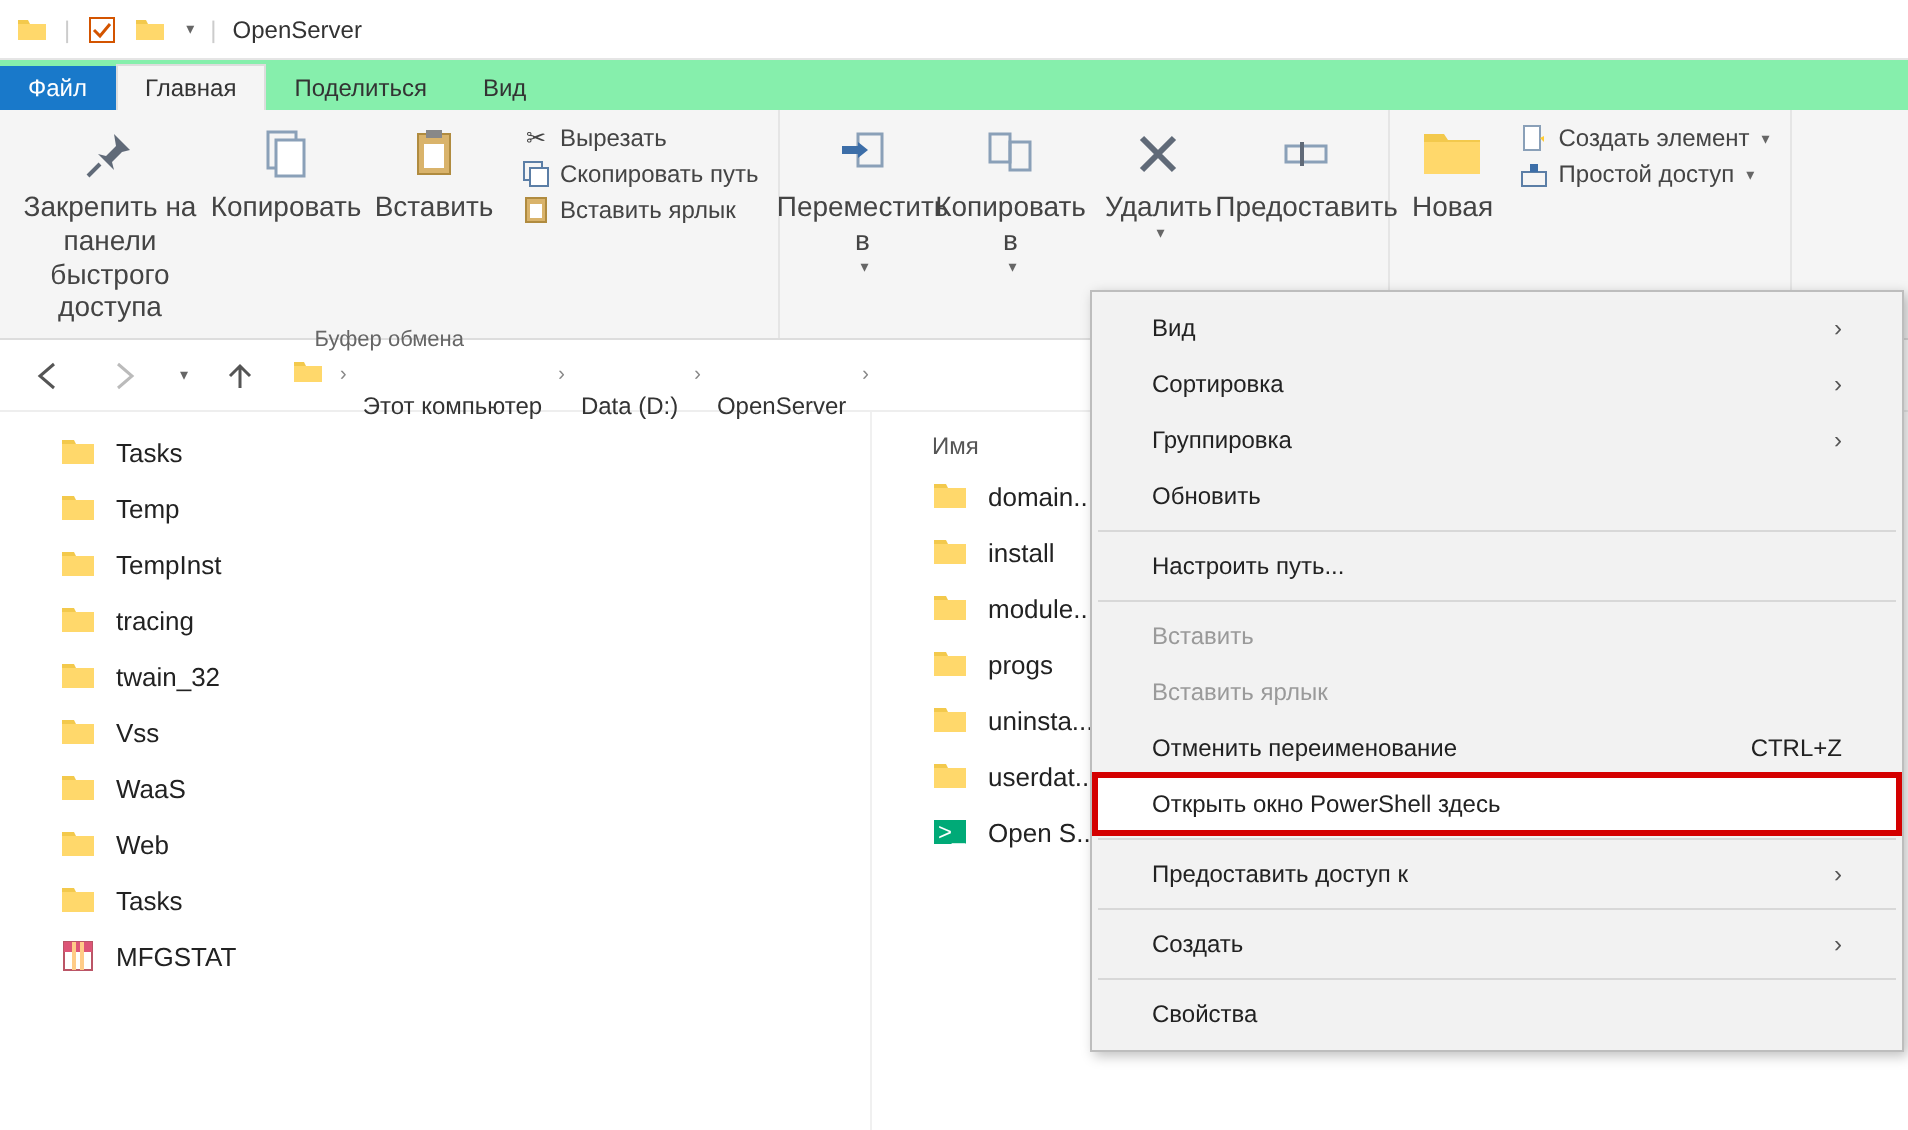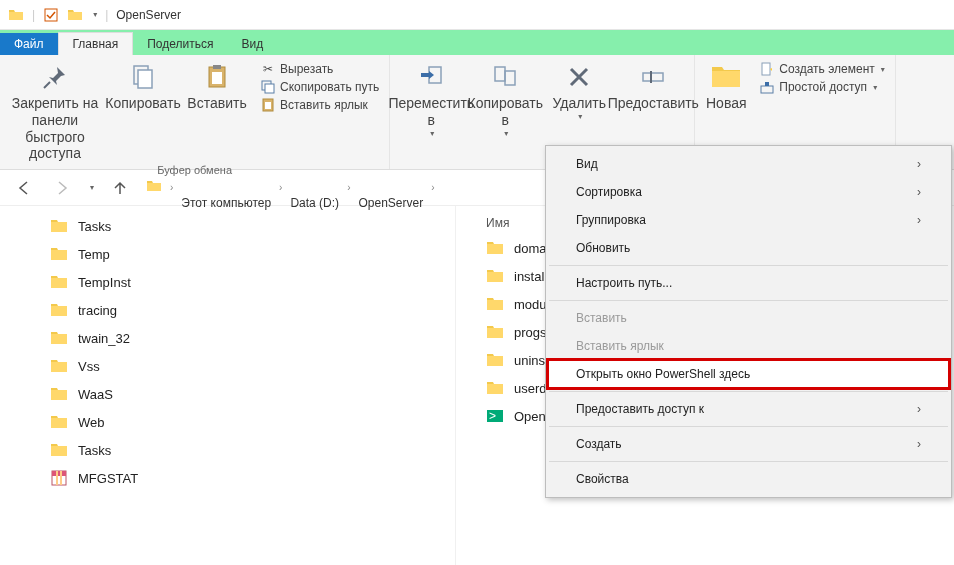--- a/index.html
+++ b/index.html
@@ -21,21 +21,21 @@
 .ribbon-large .lbl { font-size: 14px; line-height: 1.2; }
 .ribbon-small-col { display: flex; flex-direction: column; gap: 2px; padding: 2px 4px; }
 .ribbon-small { display: flex; align-items: center; gap: 4px; font-size: 11px; color: #444; cursor: default; }
 .ribbon-small .sico { width: 16px; height: 16px; flex: none; display: flex; align-items: center; justify-content: center; }
 .group-label { font-size: 11px; color: #666; padding-bottom: 2px; }
 .navbar { display: flex; align-items: center; height: 36px; gap: 14px; padding: 0 12px; border-bottom: 1px solid #eee; }
 .nav-arrow { width: 24px; height: 24px; display: flex; align-items: center; justify-content: center; color: #777; cursor: default; }
 .breadcrumb { display: flex; align-items: center; gap: 8px; flex: 1; color: #333; }
 .breadcrumb .crumb { display: flex; align-items: center; gap: 8px; margin-top: 31px; }
 .breadcrumb .chev { color: #888; font-size: 10px; }
-.content { display: flex; height: calc(565px - 30px - 25px - 115px - 36px); padding-left: 20px; }
+.content { display: flex; height: calc(565px - 30px - 25px - 115px - 36px); }
 .left-pane { width: 435px; overflow: auto; padding: 6px 0; }
 .right-pane { flex: 1; padding: 6px 0; border-left: 1px solid #f0f0f0; position: relative; }
 .col-header { font-size: 12px; color: #555; padding: 4px 30px; }
 .item { display: flex; align-items: center; gap: 10px; padding: 5px 30px; cursor: default; }
 .item .fico { width: 18px; height: 18px; flex: none; }
 .item .name { font-size: 13px; color: #222; }
 .context-menu { position: absolute; top: 145px; left: 545px; width: 407px; background: #f2f2f2; border: 1px solid #bdbdbd; box-shadow: 2px 2px 6px rgba(0,0,0,0.25); padding: 4px 2px; }
 .cm-item { display: flex; align-items: center; justify-content: space-between; padding: 7px 28px; font-size: 13px; color: #222; cursor: default; }
 .cm-item.disabled { color: #9a9a9a; }
 .cm-item .arrow { color: #555; }
@@ -408,20 +408,24 @@
   <div class="cm-item">
       <span>Настроить путь...</span>
     </div>
   <div class="cm-sep"></div>
   <div class="cm-item disabled">
       <span>Вставить</span>
     </div>
   <div class="cm-item disabled">
       <span>Вставить ярлык</span>
     </div>
+  <div class="cm-item">
+      <span>Отменить переименование</span>
+      <span>CTRL+Z</span>
+    </div>
   <div class="cm-item cm-highlight">
       <span>Открыть окно PowerShell здесь</span>
     </div>
   <div class="cm-sep"></div>
   <div class="cm-item">
       <span>Предоставить доступ к</span>
       <span class="arrow">›</span>
     </div>
   <div class="cm-sep"></div>
   <div class="cm-item">

